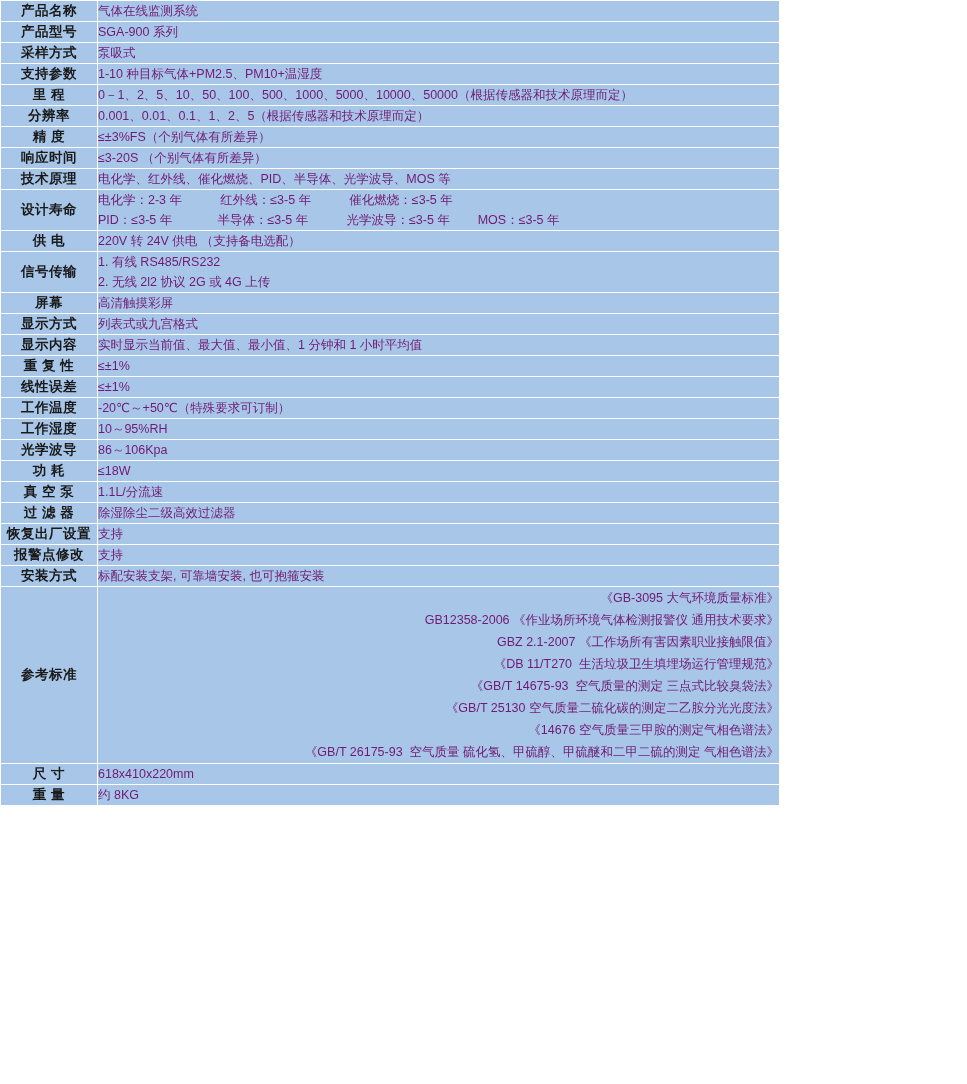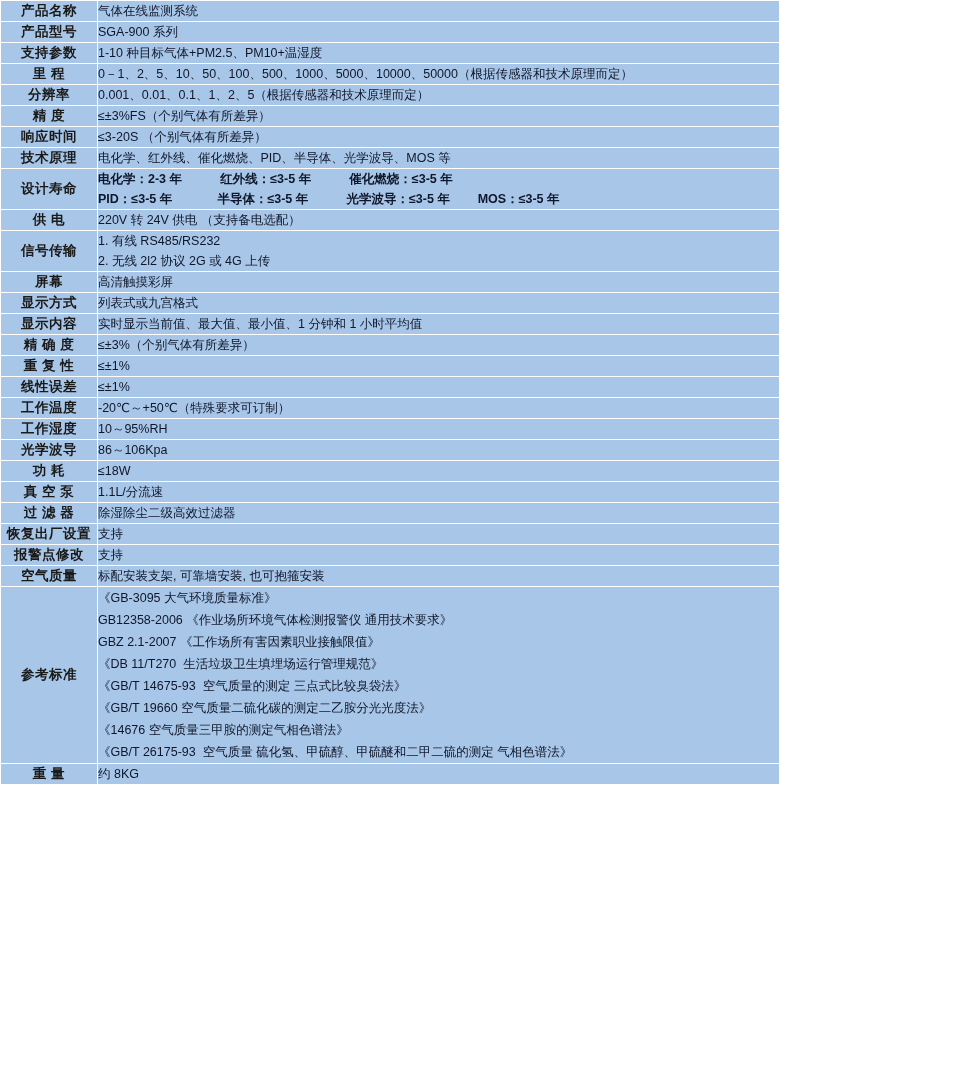--- a/index.html
+++ b/index.html
@@ -28,53 +28,57 @@
     font-weight: bold;
     font-size: 13.5px;
     color: #1a1a1a;
     letter-spacing: 0.5px;
     padding: 7px 2px;
     line-height: 1.45;
   }
   td.value {
     padding: 7px 10px;
     font-size: 12.5px;
-    color: #0f172a;
+    color: #701a75;
     line-height: 1.6;
   }
   .value .line {
     display: block;
     white-space: pre;
   }
   .lifespan .row {
     display: block;
     white-space: pre;
-    font-weight: bold;
   }
   .standards .line {
     display: block;
     white-space: pre;
     padding: 1px 0;
+    text-align: right;
   }
   td.standards-cell {
     padding: 9px 10px 9px 10px;
   }
 </style>
 </head>
 <body>
 
 <table class="spec">
   <tbody>
       <tr>
         <td class="label">产品名称</td>
         <td class="value">气体在线监测系统</td>
       </tr>
       <tr>
         <td class="label">产品型号</td>
         <td class="value">SGA-900 系列</td>
+      </tr>
+      <tr>
+        <td class="label">采样方式</td>
+        <td class="value">泵吸式</td>
       </tr>
       <tr>
         <td class="label">支持参数</td>
         <td class="value">1-10 种目标气体+PM2.5、PM10+温湿度</td>
       </tr>
       <tr>
         <td class="label">里  程</td>
         <td class="value">0－1、2、5、10、50、100、500、1000、5000、10000、50000（根据传感器和技术原理而定）</td>
       </tr>
       <tr>
@@ -117,24 +121,20 @@
       </tr>
       <tr>
         <td class="label">显示方式</td>
         <td class="value">列表式或九宫格式</td>
       </tr>
       <tr>
         <td class="label">显示内容</td>
         <td class="value">实时显示当前值、最大值、最小值、1 分钟和 1 小时平均值</td>
       </tr>
       <tr>
-        <td class="label">精 确 度</td>
-        <td class="value">≤±3%（个别气体有所差异）</td>
-      </tr>
-      <tr>
         <td class="label">重 复 性</td>
         <td class="value">≤±1%</td>
       </tr>
       <tr>
         <td class="label">线性误差</td>
         <td class="value">≤±1%</td>
       </tr>
       <tr>
         <td class="label">工作温度</td>
         <td class="value">-20℃～+50℃（特殊要求可订制）</td>
@@ -161,34 +161,38 @@
       </tr>
       <tr>
         <td class="label">恢复出厂设置</td>
         <td class="value">支持</td>
       </tr>
       <tr>
         <td class="label">报警点修改</td>
         <td class="value">支持</td>
       </tr>
       <tr>
-        <td class="label">空气质量</td>
+        <td class="label">安装方式</td>
         <td class="value">标配安装支架, 可靠墙安装, 也可抱箍安装</td>
       </tr>
       <tr>
         <td class="label">参考标准</td>
         <td class="value standards standards-cell">
           <span class="line">《GB-3095 大气环境质量标准》</span>
           <span class="line">GB12358-2006 《作业场所环境气体检测报警仪 通用技术要求》</span>
           <span class="line">GBZ 2.1-2007 《工作场所有害因素职业接触限值》</span>
           <span class="line">《DB 11/T270  生活垃圾卫生填埋场运行管理规范》</span>
           <span class="line">《GB/T 14675-93  空气质量的测定 三点式比较臭袋法》</span>
-          <span class="line">《GB/T 19660 空气质量二硫化碳的测定二乙胺分光光度法》</span>
+          <span class="line">《GB/T 25130 空气质量二硫化碳的测定二乙胺分光光度法》</span>
           <span class="line">《14676 空气质量三甲胺的测定气相色谱法》</span>
           <span class="line">《GB/T 26175-93  空气质量 硫化氢、甲硫醇、甲硫醚和二甲二硫的测定 气相色谱法》</span>
         </td>
+      </tr>
+      <tr>
+        <td class="label">尺  寸</td>
+        <td class="value">618x410x220mm</td>
       </tr>
       <tr>
         <td class="label">重  量</td>
         <td class="value">约 8KG</td>
       </tr>
     </tbody>
 </table>
 
 </body></html>

